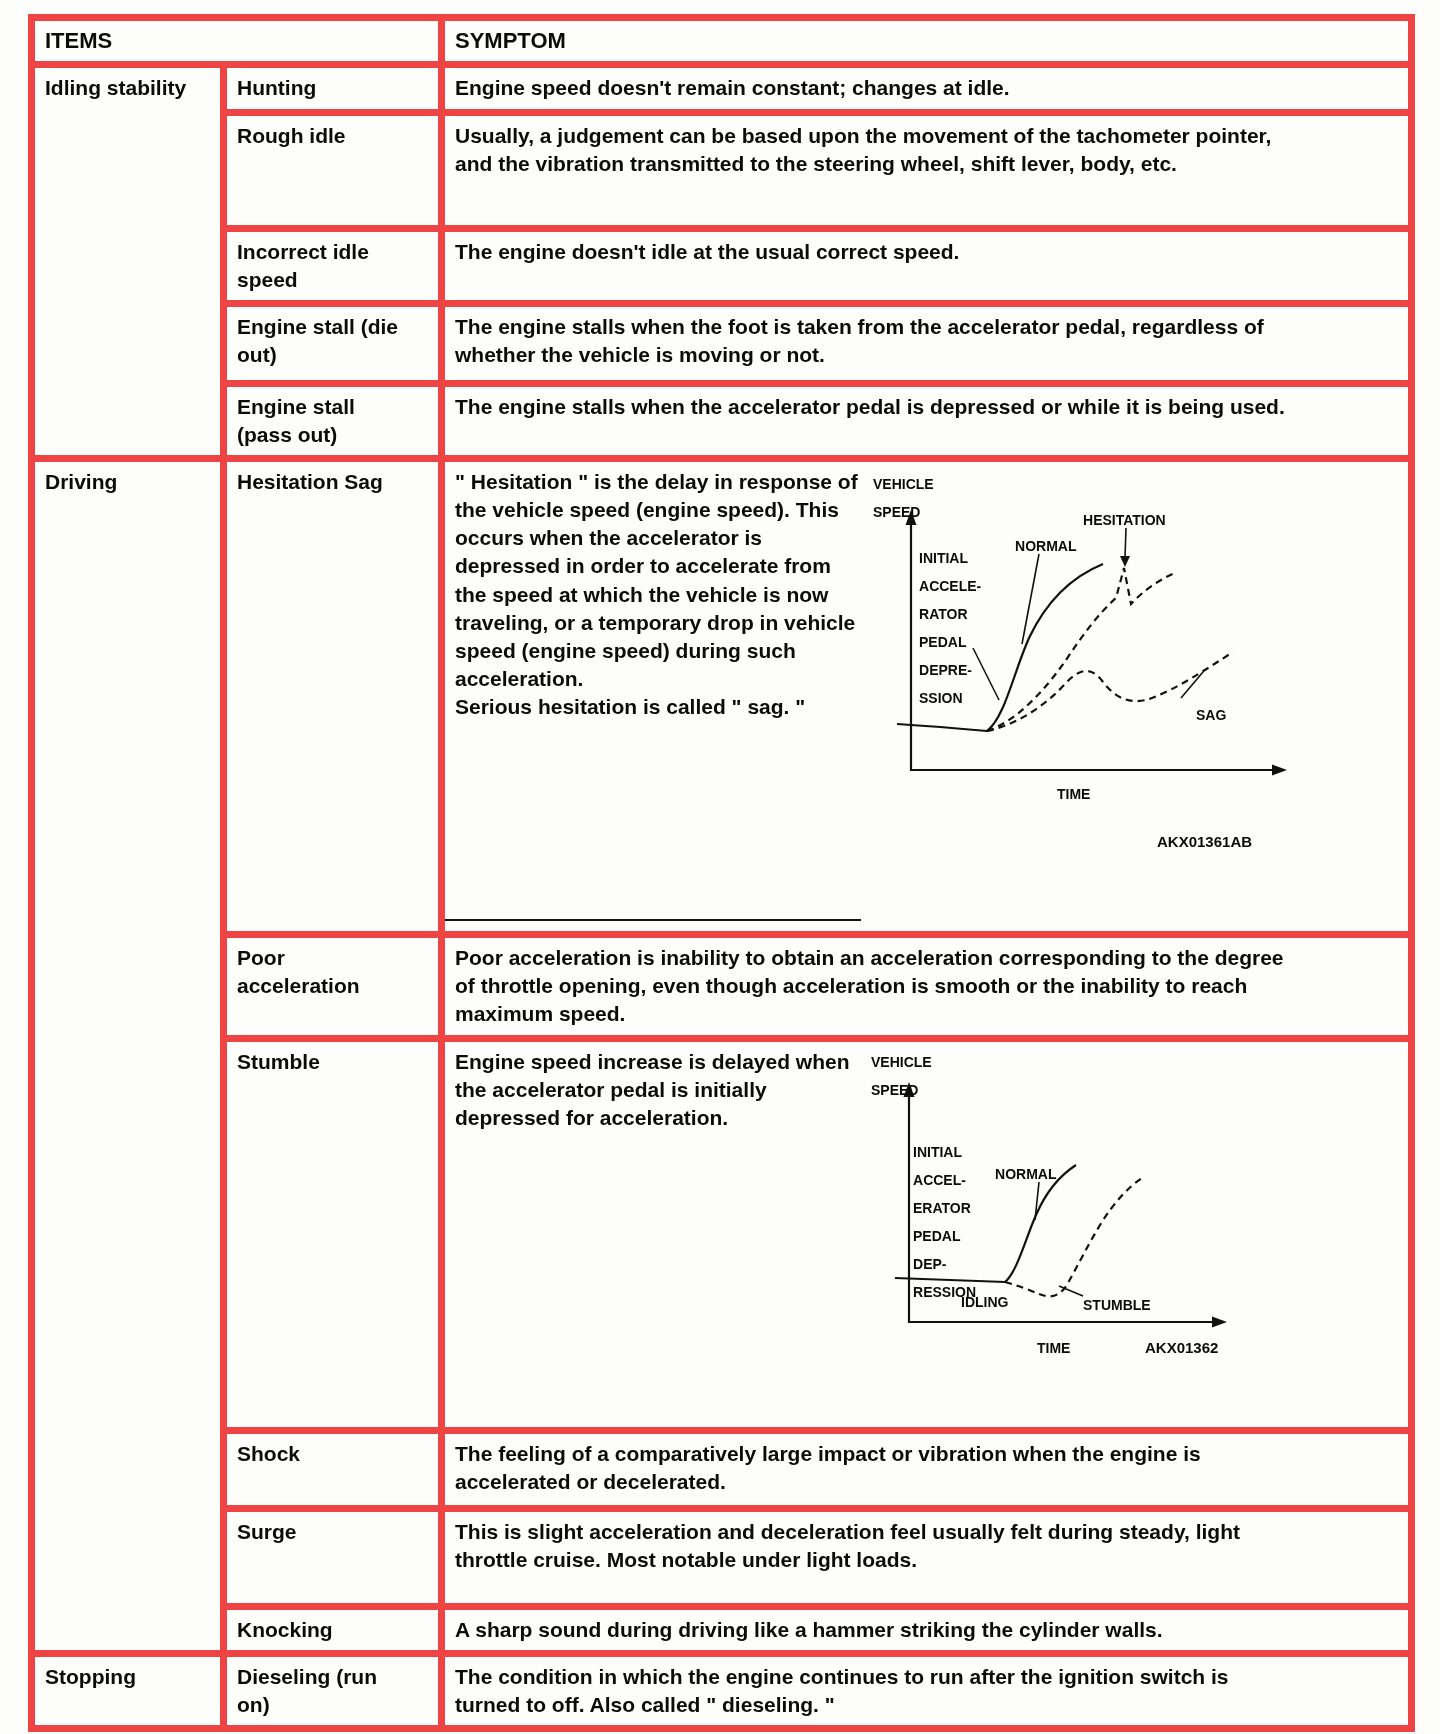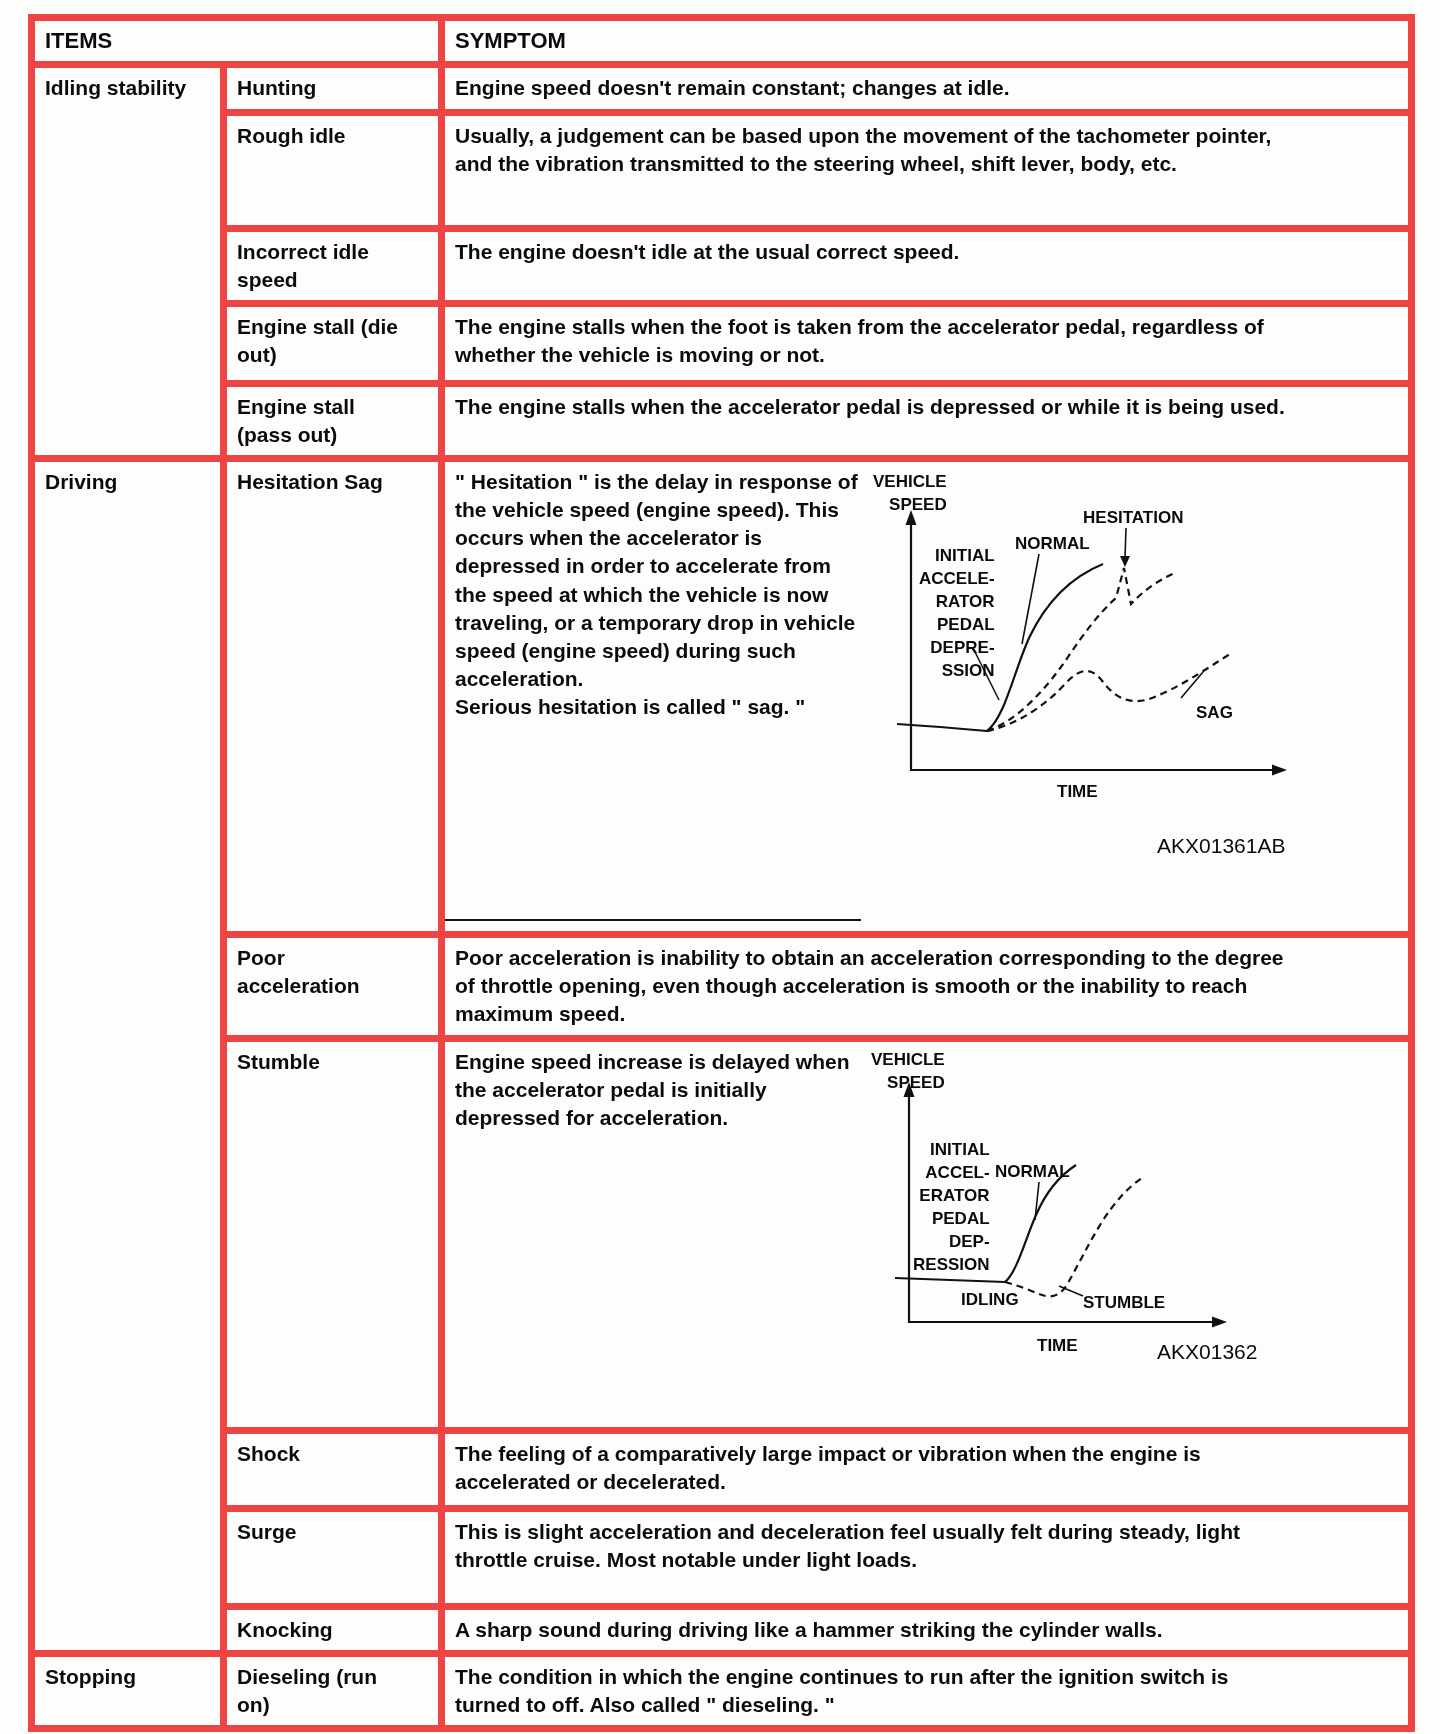--- a/index.html
+++ b/index.html
@@ -29,24 +29,24 @@
   td.group { white-space: nowrap; }
   td.item { white-space: pre-line; }
   td.symptom { padding-right: 120px; white-space: pre-line; }
   td.symptom-complex { position: relative; padding-right: 6px; }
   .hes-flex { display: flex; align-items: flex-start; }
   .cell-text { width: 408px; flex: 0 0 408px; white-space: pre-line; }
   .diagram { position: relative; flex: 0 0 auto; margin-left: 6px; }
   .diagram svg { position: absolute; left: 0; top: 0; }
   .dlabel {
     position: absolute;
-    font-size: 17px; font-weight: 700; line-height: 23px;
-    white-space: pre-line; color: #0b0b0b; text-align: right;
-  }
-  .dcode { position: absolute; font-size: 21px; font-weight: 400; color: #0b0b0b; }
+    font-size: 14px; font-weight: 700; line-height: 28px;
+    white-space: pre-line; color: #0b0b0b;
+  }
+  .dcode { position: absolute; font-size: 15px; font-weight: 700; color: #0b0b0b; }
   .scan-line { position: absolute; left: 0; bottom: 10px; width: 416px; height: 2px; background: #111; }
 </style>
 </head>
 <body>
 
 <div class="page">
   <table class="main">
     <colgroup>
       <col style="width:192px">
         <col style="width:218px">
@@ -165,21 +165,21 @@
             <div class="dlabel" style="left:44px;top:90px;">INITIAL
 ACCEL-
 ERATOR
 PEDAL
 DEP-
 RESSION</div>
             <div class="dlabel" style="left:126px;top:112px;">NORMAL</div>
             <div class="dlabel" style="left:92px;top:240px;">IDLING</div>
             <div class="dlabel" style="left:214px;top:243px;">STUMBLE</div>
             <div class="dlabel" style="left:168px;top:286px;">TIME</div>
-            <div class="dcode" style="left:288px;top:290px;">AKX01362</div>
+            <div class="dcode" style="left:276px;top:290px;">AKX01362</div>
           </div>
         </div>
       </td>
     </tr>
 
     <tr style="height:78px">
       <td class="item">Shock</td>
       <td class="symptom">The feeling of a comparatively large impact or vibration when the engine is accelerated or decelerated.</td>
     </tr>
     <tr style="height:98px">

